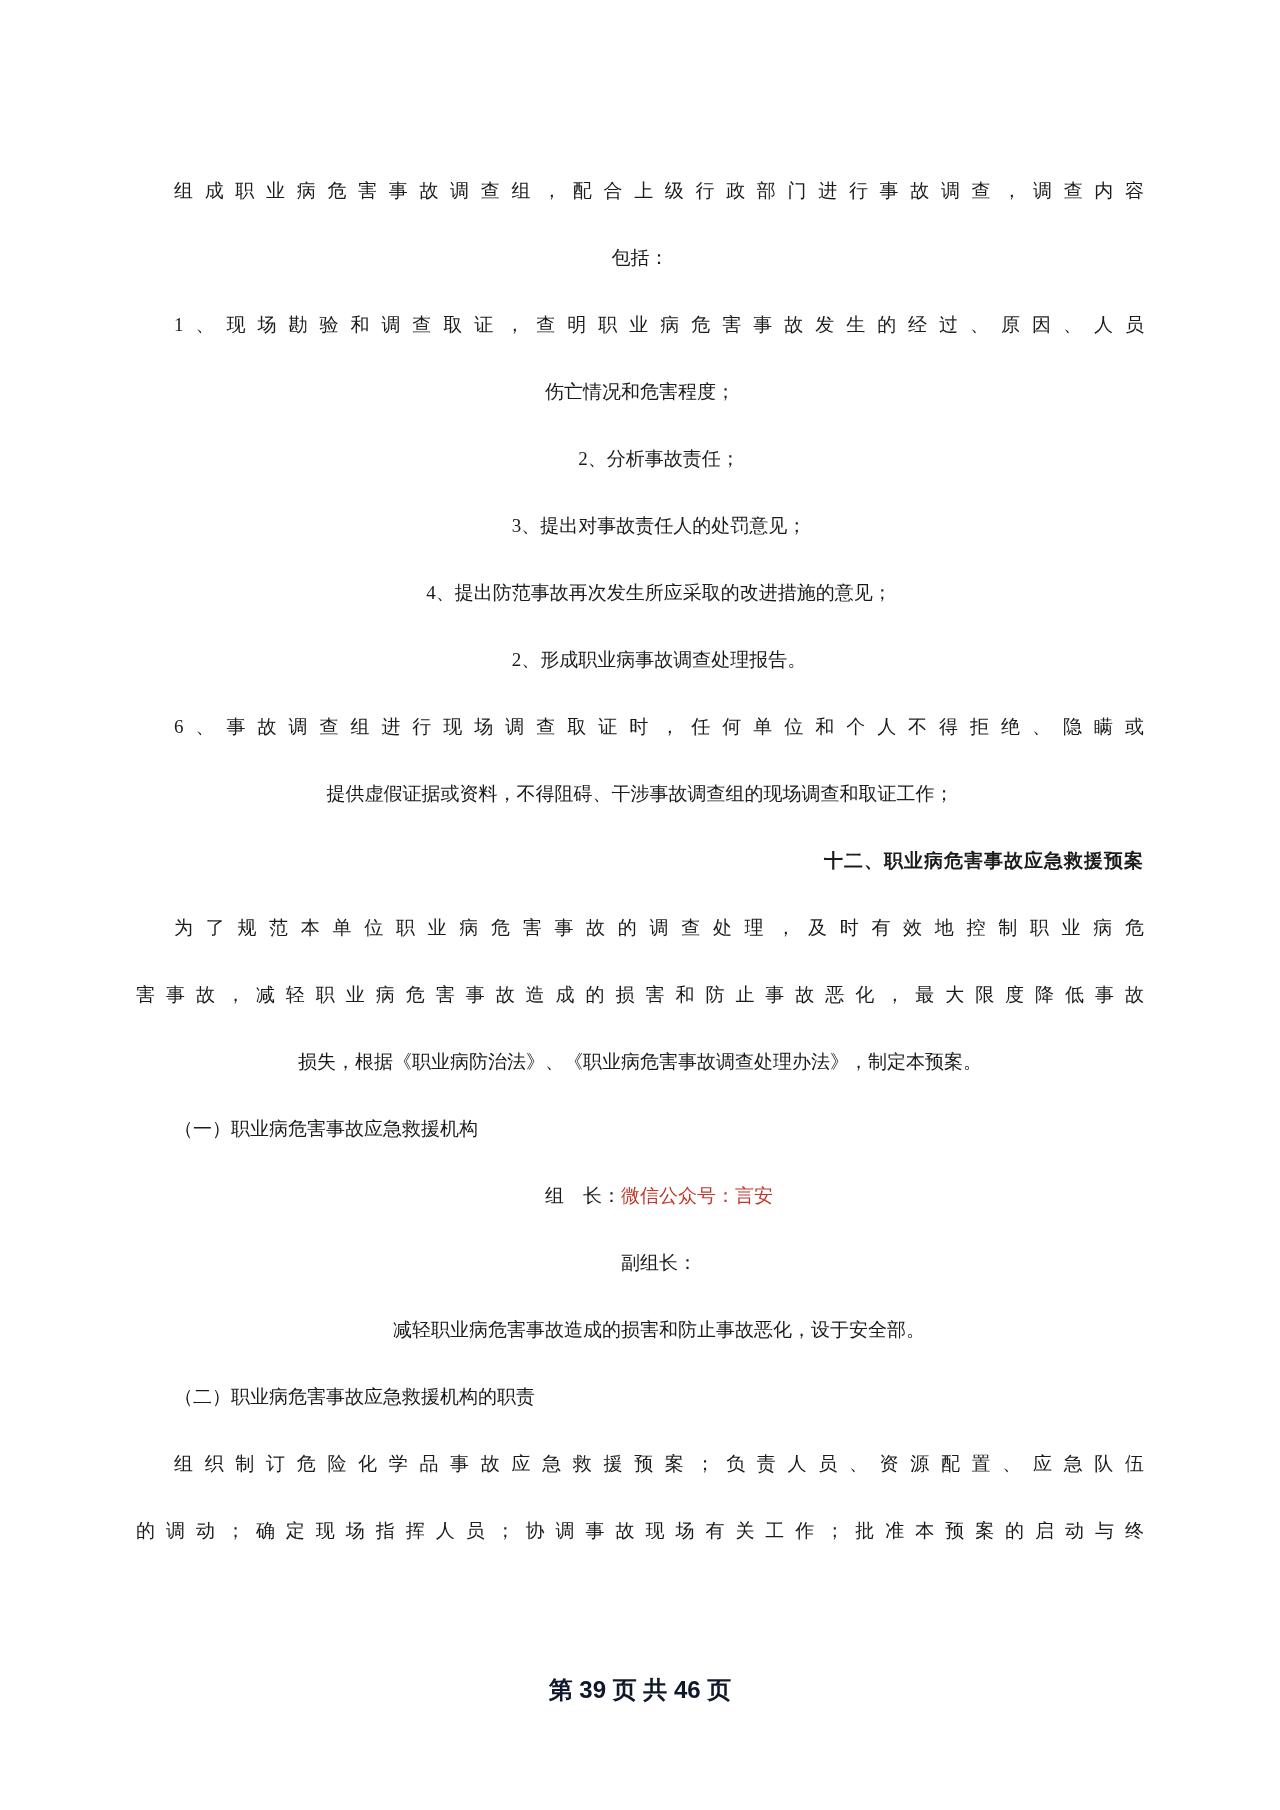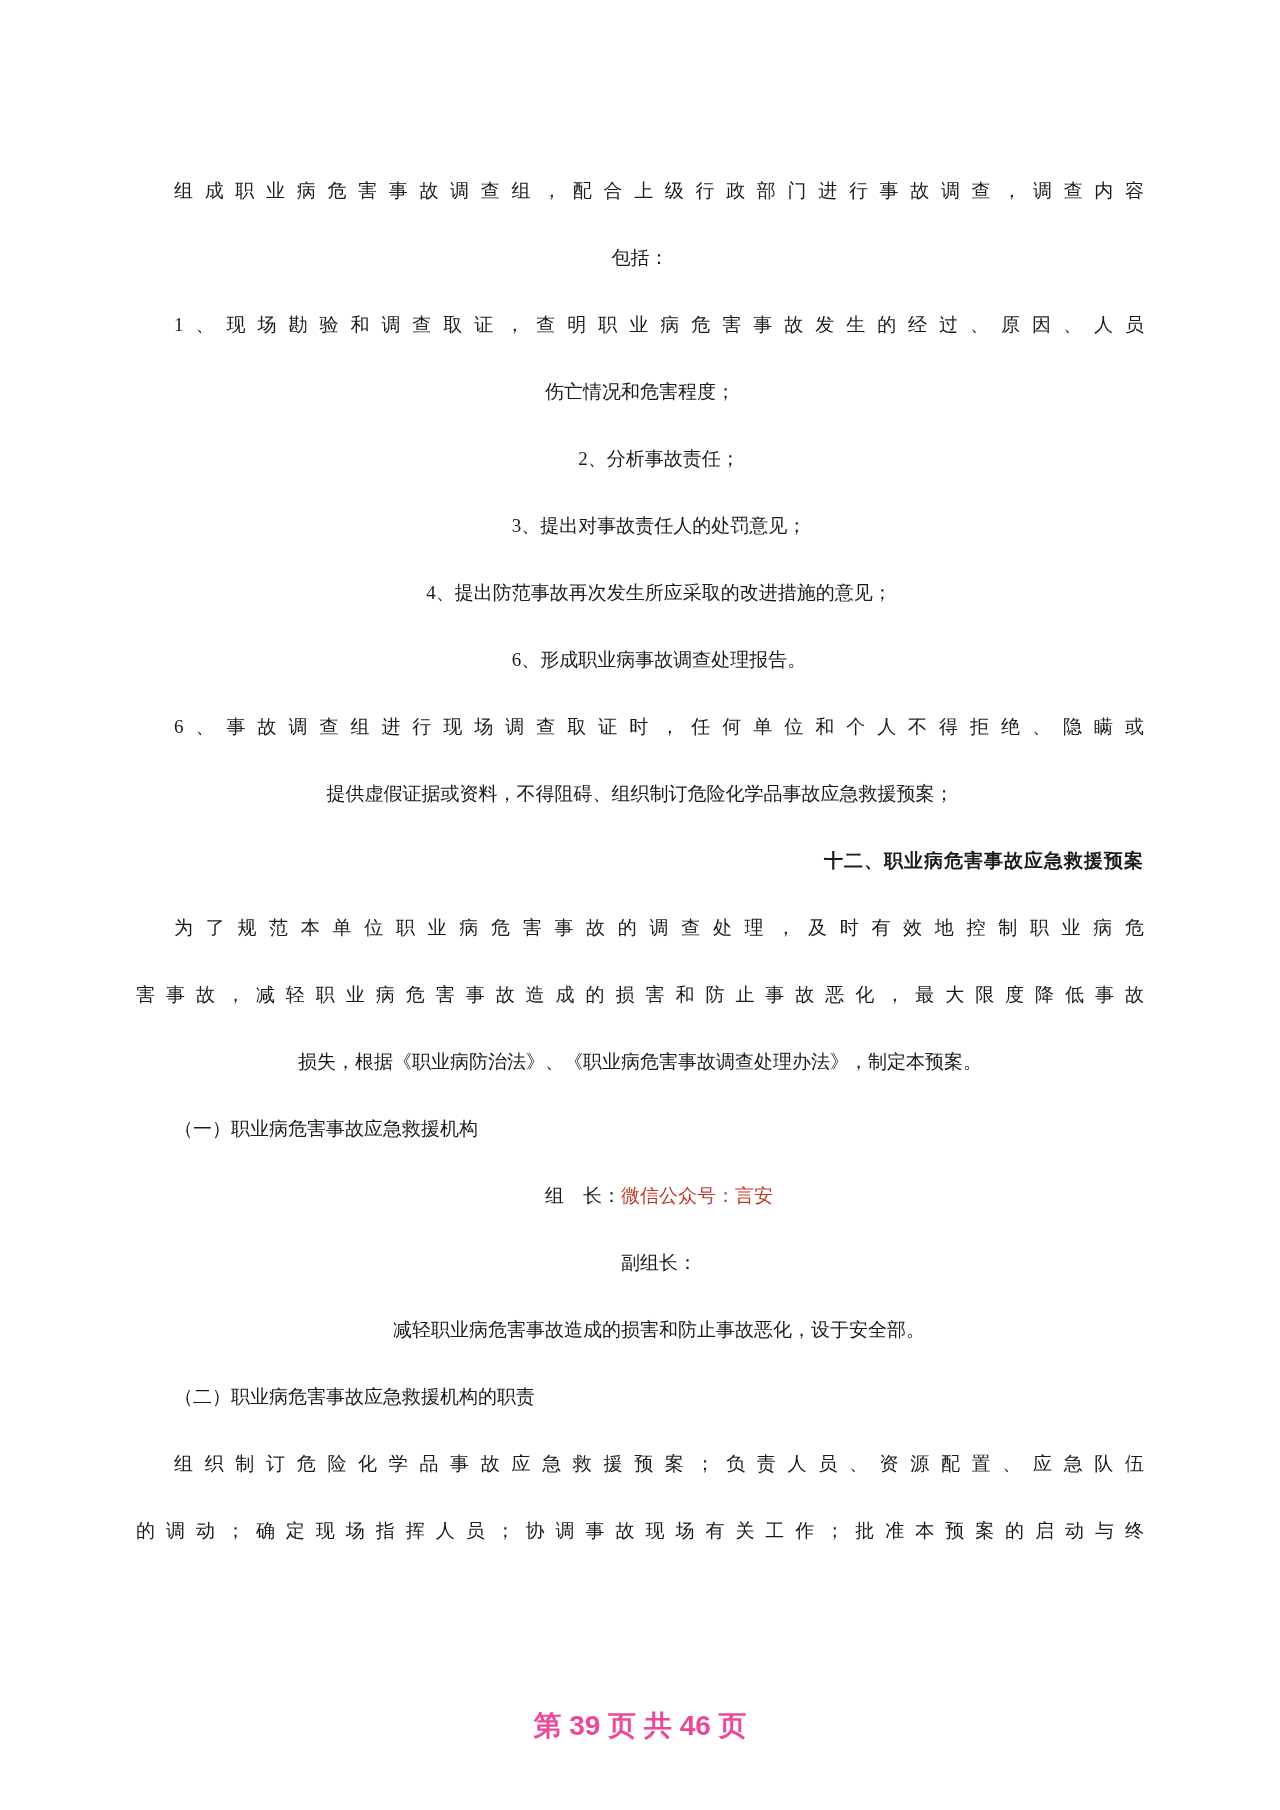--- a/index.html
+++ b/index.html
@@ -51,41 +51,40 @@
   }
   .red{ color:var(--red); }
   .footer{
     position:absolute;
     left:0;
     top:1674px;
     width:100%;
     text-align:center;
     font-family:"Liberation Sans", sans-serif;
     font-weight:700;
-    font-size:28px;
+    font-size:24px;
     line-height:32px;
-    color:#ec4899;
-    margin-top:36px;
+    color:#0f172a;
   }
 </style>
 </head>
 <body>
 
 <div class="page">
   <div class="content" id="content">
       <div class="body indent fill"><span>组成职业病危害事故调查组，配合上级行政部门进行事故调查，调查内容</span></div>
       <div class="body"><span>包括：</span></div>
       <div class="body indent fill"><span>1、现场勘验和调查取证，查明职业病危害事故发生的经过、原因、人员</span></div>
       <div class="body"><span>伤亡情况和危害程度；</span></div>
       <div class="body indent"><span>2、分析事故责任；</span></div>
       <div class="body indent"><span>3、提出对事故责任人的处罚意见；</span></div>
       <div class="body indent"><span>4、提出防范事故再次发生所应采取的改进措施的意见；</span></div>
-      <div class="body indent"><span>6、形成职业病事故调查处理报告。</span></div>
+      <div class="body indent"><span>2、形成职业病事故调查处理报告。</span></div>
       <div class="body indent fill"><span>6、事故调查组进行现场调查取证时，任何单位和个人不得拒绝、隐瞒或</span></div>
-      <div class="body"><span>提供虚假证据或资料，不得阻碍、组织制订危险化学品事故应急救援预案；</span></div>
+      <div class="body"><span>提供虚假证据或资料，不得阻碍、干涉事故调查组的现场调查和取证工作；</span></div>
       <div class="heading"><span>十二、职业病危害事故应急救援预案</span></div>
       <div class="body indent fill"><span>为了规范本单位职业病危害事故的调查处理，及时有效地控制职业病危</span></div>
       <div class="body fill"><span>害事故，减轻职业病危害事故造成的损害和防止事故恶化，最大限度降低事故</span></div>
       <div class="body"><span>损失，根据《职业病防治法》、《职业病危害事故调查处理办法》，制定本预案。</span></div>
       <div class="subheading indent"><span>（一）职业病危害事故应急救援机构</span></div>
       <div class="body indent"><span>组　长：</span><span class="red">微信公众号：言安</span></div>
       <div class="body indent"><span>副组长：</span></div>
       <div class="body indent"><span>减轻职业病危害事故造成的损害和防止事故恶化，设于安全部。</span></div>
       <div class="subheading indent"><span>（二）职业病危害事故应急救援机构的职责</span></div>
       <div class="body indent fill"><span>组织制订危险化学品事故应急救援预案；负责人员、资源配置、应急队伍</span></div>

